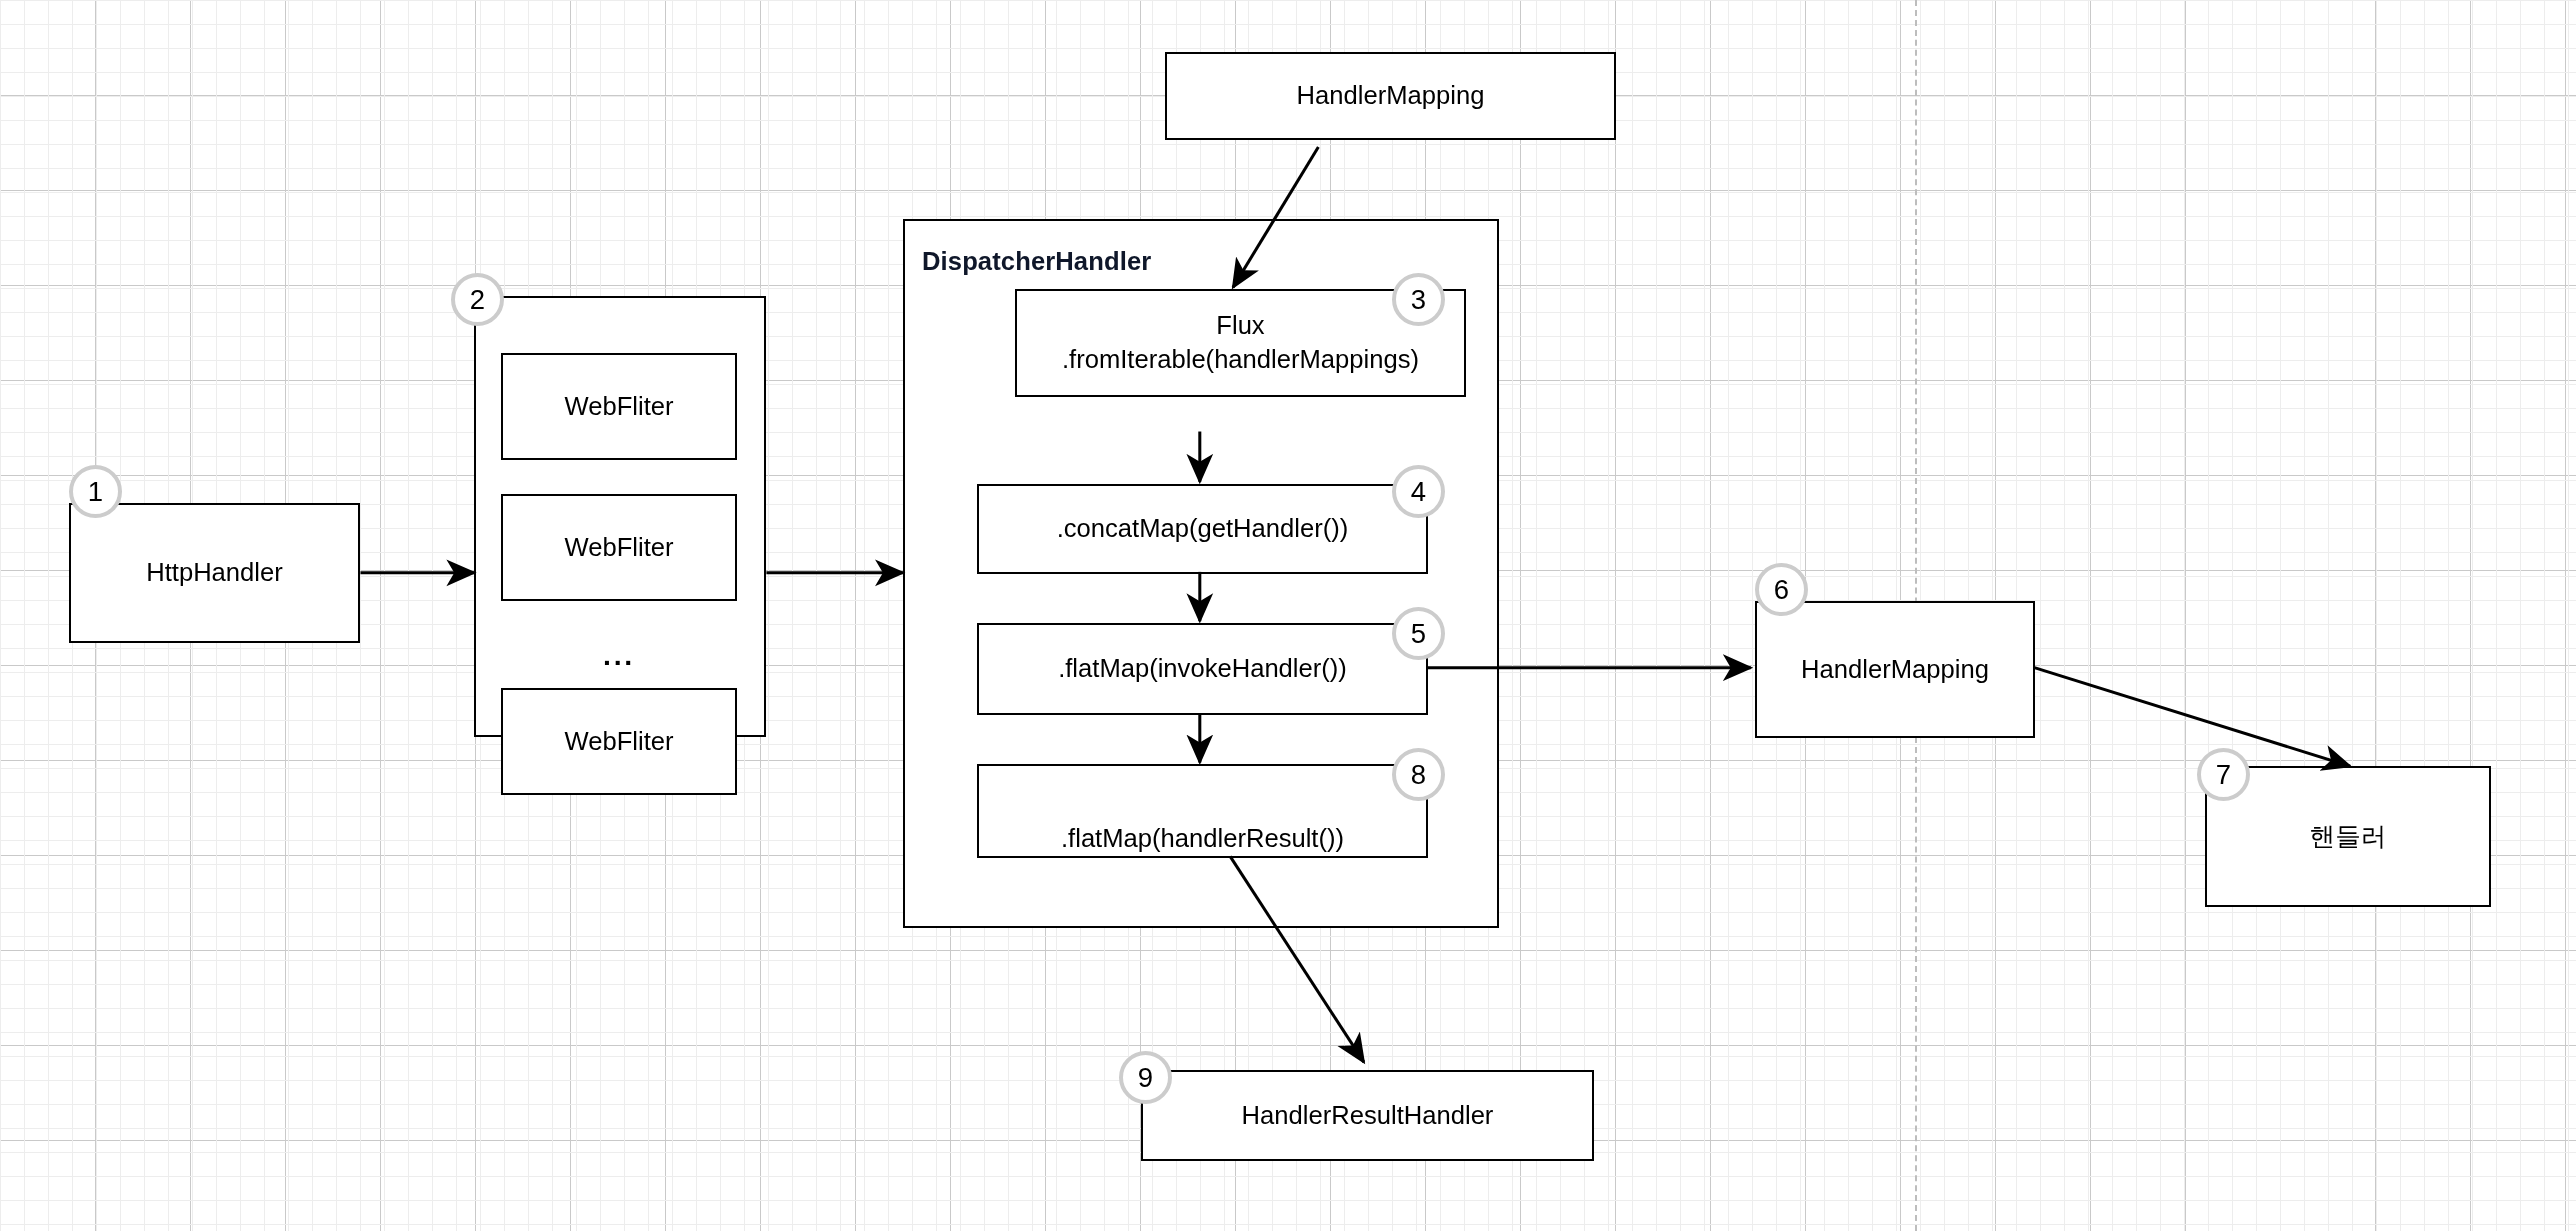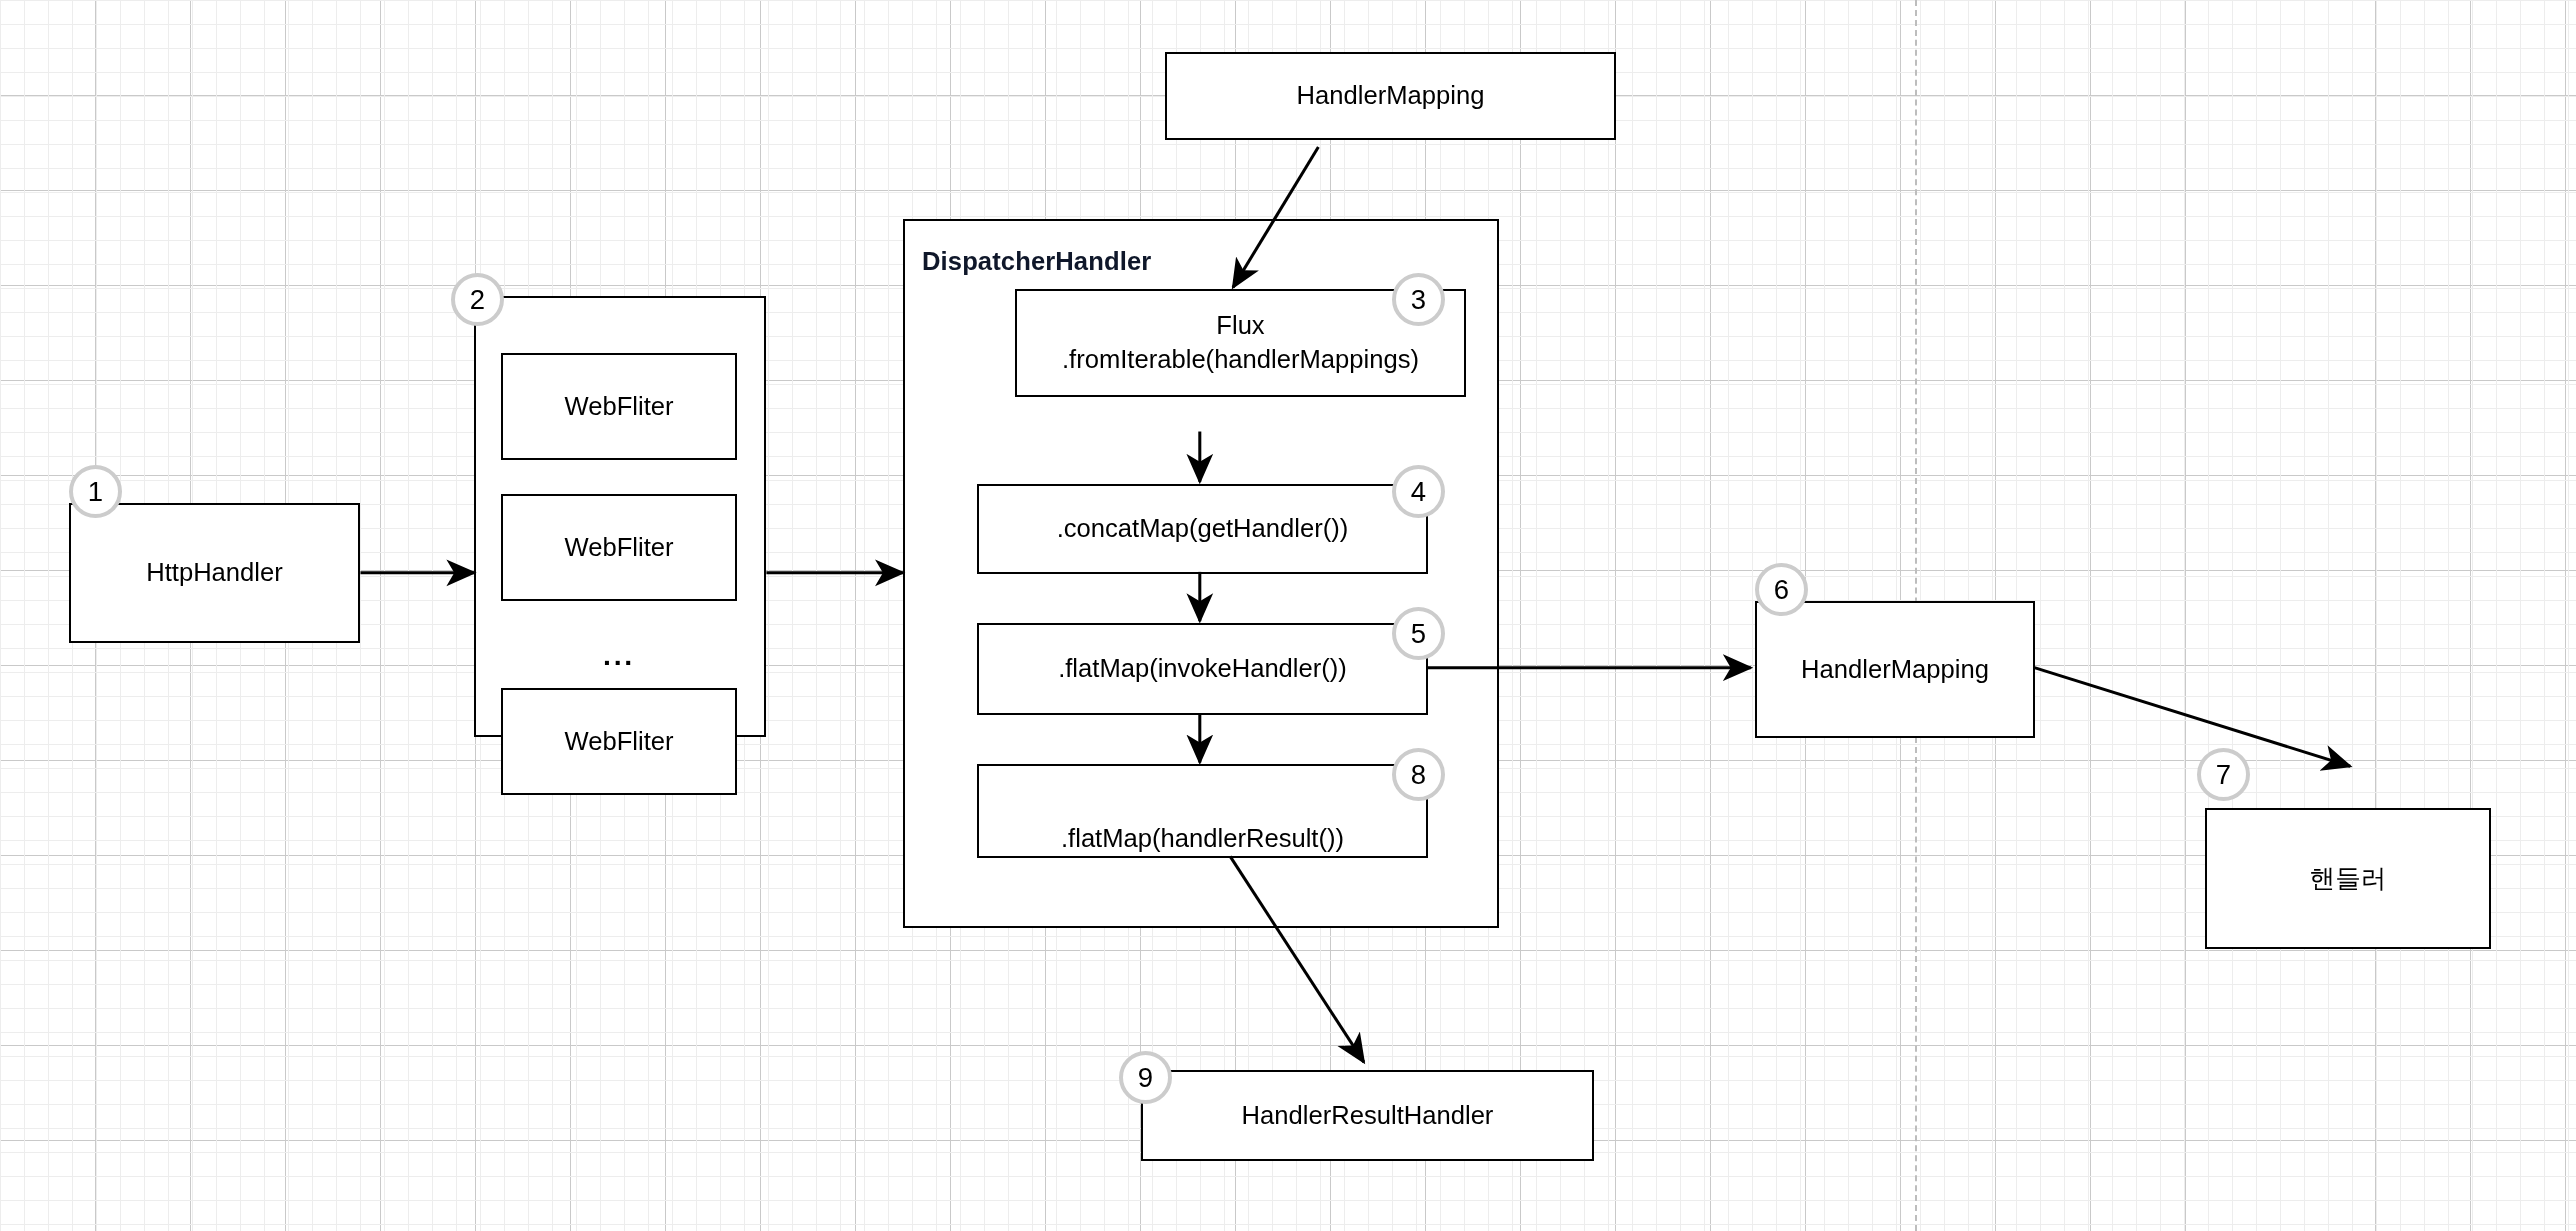--- a/index.html
+++ b/index.html
@@ -189,21 +189,21 @@
     <span>8</span>
   </div>
 
   <div class="node" style="left:1755px;top:601px;width:280px;height:137px;">
     <span>HandlerMapping</span>
   </div>
   <div class="badge" style="left:1755px;top:563px;">
     <span>6</span>
   </div>
 
-  <div class="node" style="left:2205px;top:808px;width:286px;height:141px;">
+  <div class="node" style="left:2205px;top:766px;width:286px;height:141px;">
     <span>핸들러</span>
   </div>
   <div class="badge" style="left:2197px;top:748px;">
     <span>7</span>
   </div>
 
   <div class="node" style="left:1141px;top:1070px;width:453px;height:91px;">
     <span>HandlerResultHandler</span>
   </div>
   <div class="badge" style="left:1119px;top:1051px;">

